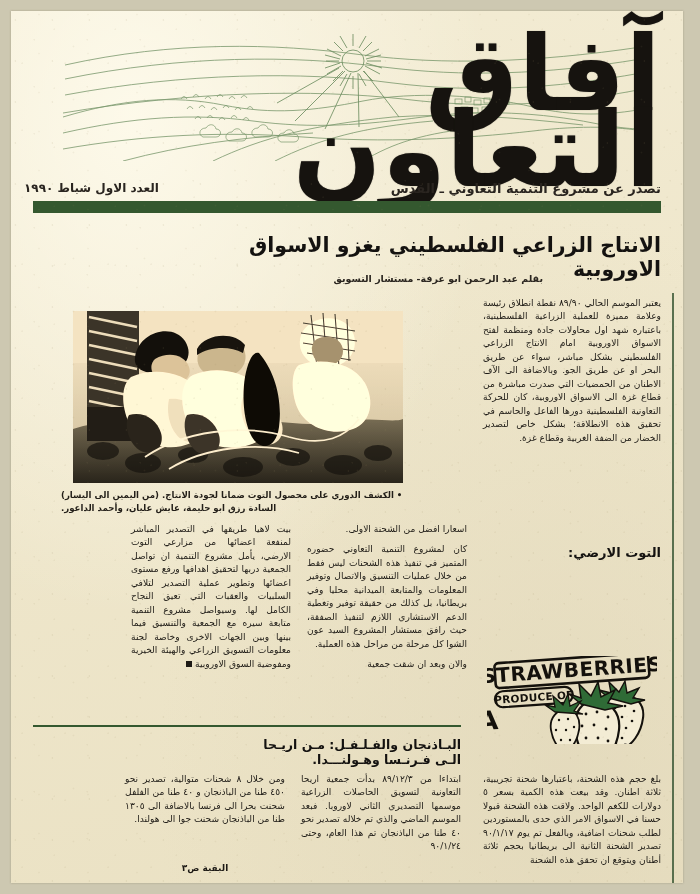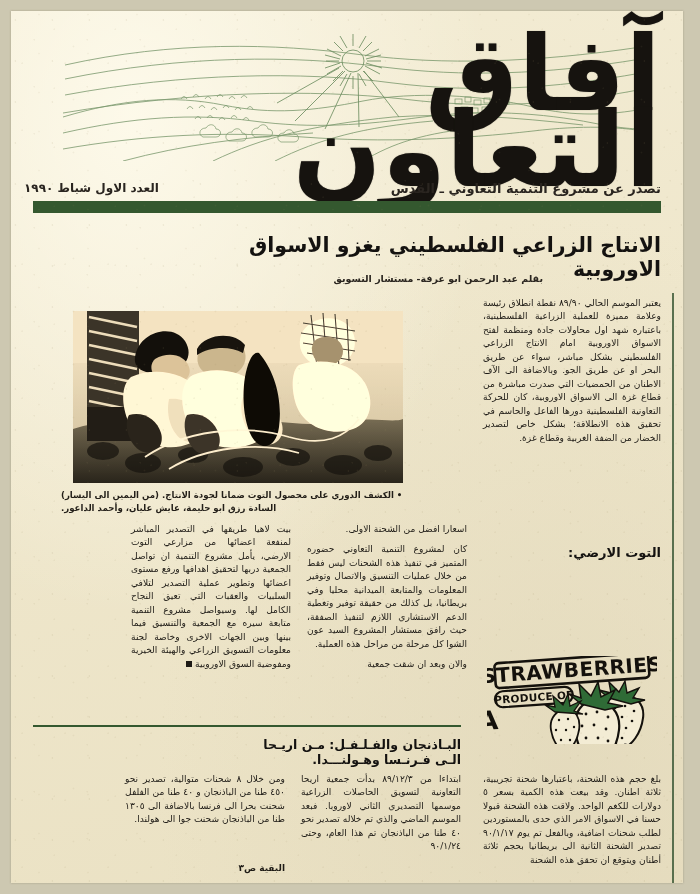--- a/index.html
+++ b/index.html
@@ -124,21 +124,21 @@
   }
   #subhead-eggplant{
     position:absolute;right:222px;top:726px;width:228px;
     direction:rtl;text-align:right;
     font-size:12.5px;font-weight:700;color:#141210;
   }
   #col-low-right{right:222px;top:762px;width:160px;margin-left:20px;}
   #col-low-left{right:398px;top:762px;width:160px;}
   #continued{
     position:absolute;right:398px;top:852px;width:160px;
-    direction:rtl;text-align:right;
+    direction:rtl;text-align:center;
     font-size:9px;font-weight:700;color:#1d1a15;
   }
 </style>
 </head>
 <body>
 
 <div id="scan">
   <div id="page">
 
     <div id="masthead">

